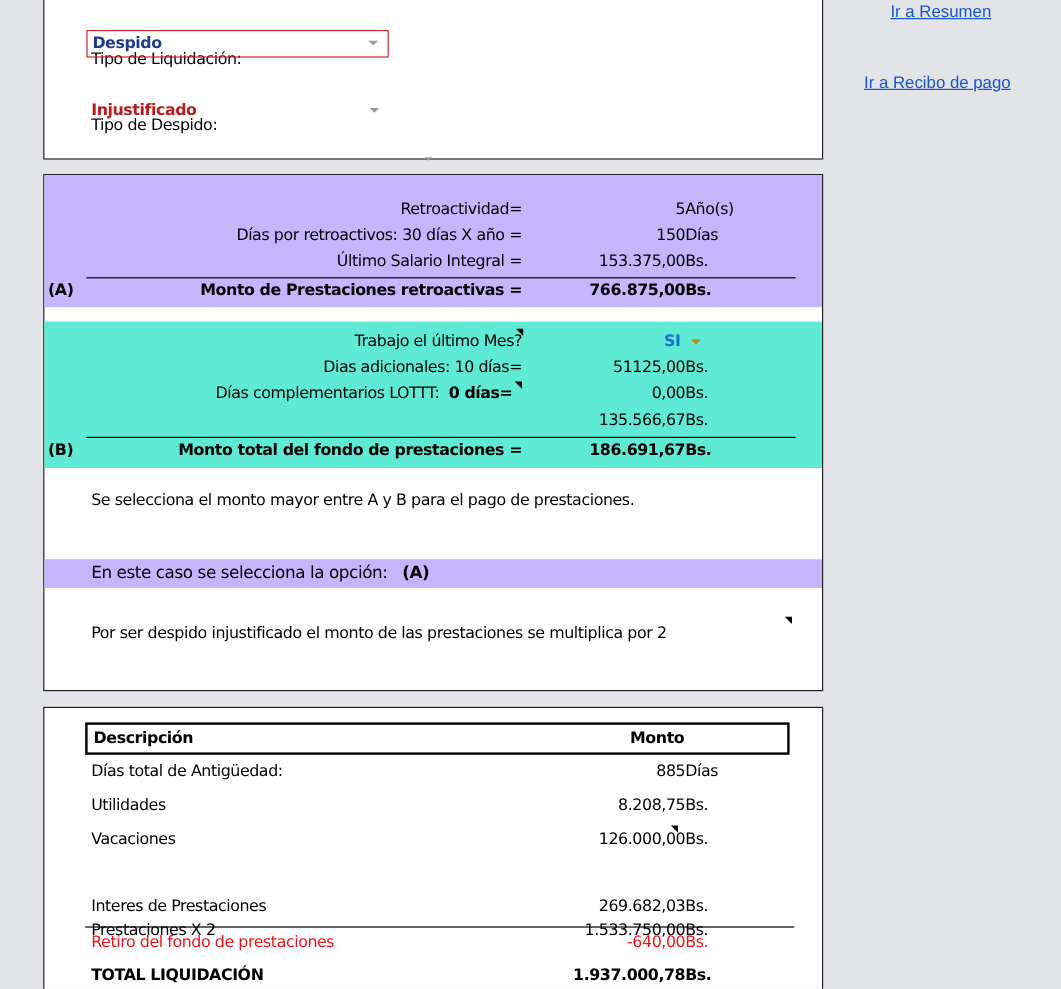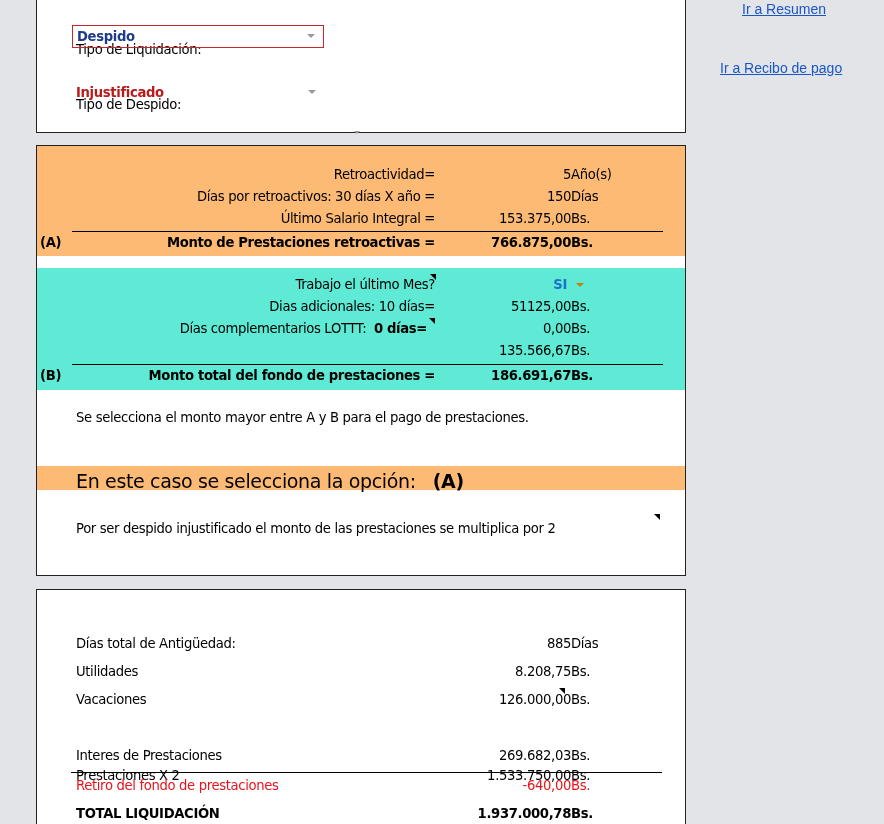--- a/index.html
+++ b/index.html
@@ -44,21 +44,21 @@
     border-top: 3px solid #999;
   }
 
   
   .link {
     position: absolute; color: #1a56c8; text-decoration: underline;
     font-family: "Liberation Sans", sans-serif; font-size: 14px; cursor: pointer;
   }
 
   
-  .band-blue { position: absolute; left: 0; right: 0; background: #fdba74; }
+  .band-blue { position: absolute; left: 0; right: 0; background: #c4b5fd; }
   .band-yellow { position: absolute; left: 0; right: 0; background: #5eead4; }
   .row { position: absolute; left: 0; right: 0; height: 22px; }
   .row .label { position: absolute; right: 250px; top: 3px; text-align: right; white-space: nowrap; }
   .row .num { position: absolute; right: 114px; top: 3px; text-align: right; white-space: nowrap; }
   .row .unit { position: absolute; left: 534px; top: 3px; white-space: nowrap; }
   .row .tag { position: absolute; left: 3px; top: 3px; font-weight: bold; }
   .b { font-weight: bold; }
   .rule { position: absolute; left: 70px; width: 556px; height: 1px; background: #000; }
   .corner-mark {
     position: absolute; width: 0; height: 0;
@@ -159,28 +159,32 @@
         <span class="tag">(B)</span>
         <span class="label">Monto total del fondo de prestaciones =</span>
         <span class="num">186.691,67</span>
         <span class="unit">Bs.</span>
       </div>
     </div>
 
     <span class="abs" style="left:39px; top:264px;">Se selecciona el monto mayor entre A y B para el pago de prestaciones.</span>
 
     <div class="band-blue" style="top:320px; height:24px;">
-      <span class="abs" style="left:39px; top:4px; font-size:19px;"><span>En este caso se selecciona la opción:</span>&nbsp;&nbsp; <b>(A)</b></span>
+      <span class="abs" style="left:39px; top:4px; font-size:14px;"><span>En este caso se selecciona la opción:</span>&nbsp;&nbsp; <b>(A)</b></span>
     </div>
 
     <span class="abs" style="left:39px; top:375px;">Por ser despido injustificado el monto de las prestaciones se multiplica por 2</span>
     <span class="corner-mark" style="left:617px; top:368px;"></span>
   </div>
 
   <div class="box" id="box3">
+    <div class="tbl-head">
+      <span class="h1">Descripción</span>
+      <span class="h2">Monto</span>
+    </div>
 
     <div class="trow" style="top:41px;">
       <span class="d">Días total de Antigüedad:</span>
       <span class="m">885</span>
       <span class="u">Días</span>
     </div>
     <div class="trow" style="top:69px;">
       <span class="d">Utilidades</span>
       <span class="m">8.208,75</span>
       <span class="u">Bs.</span>

